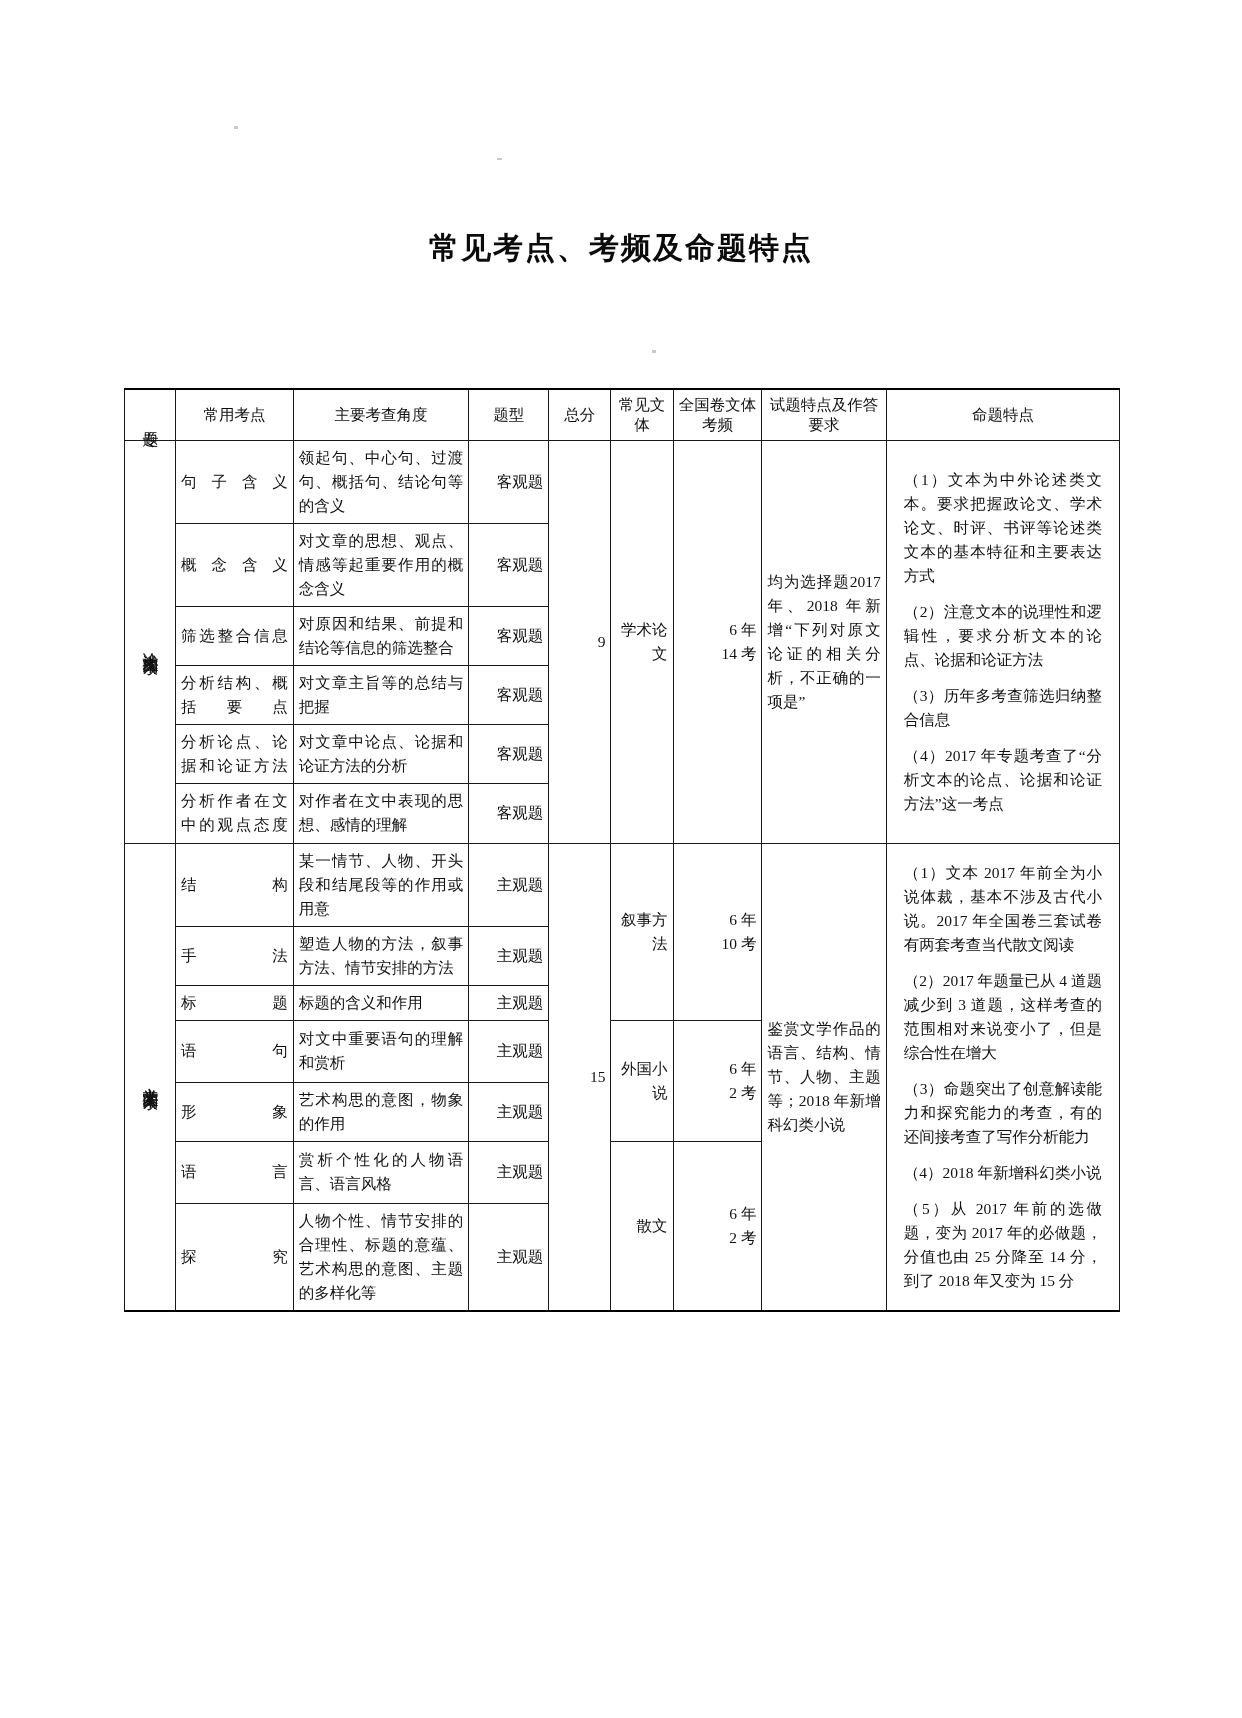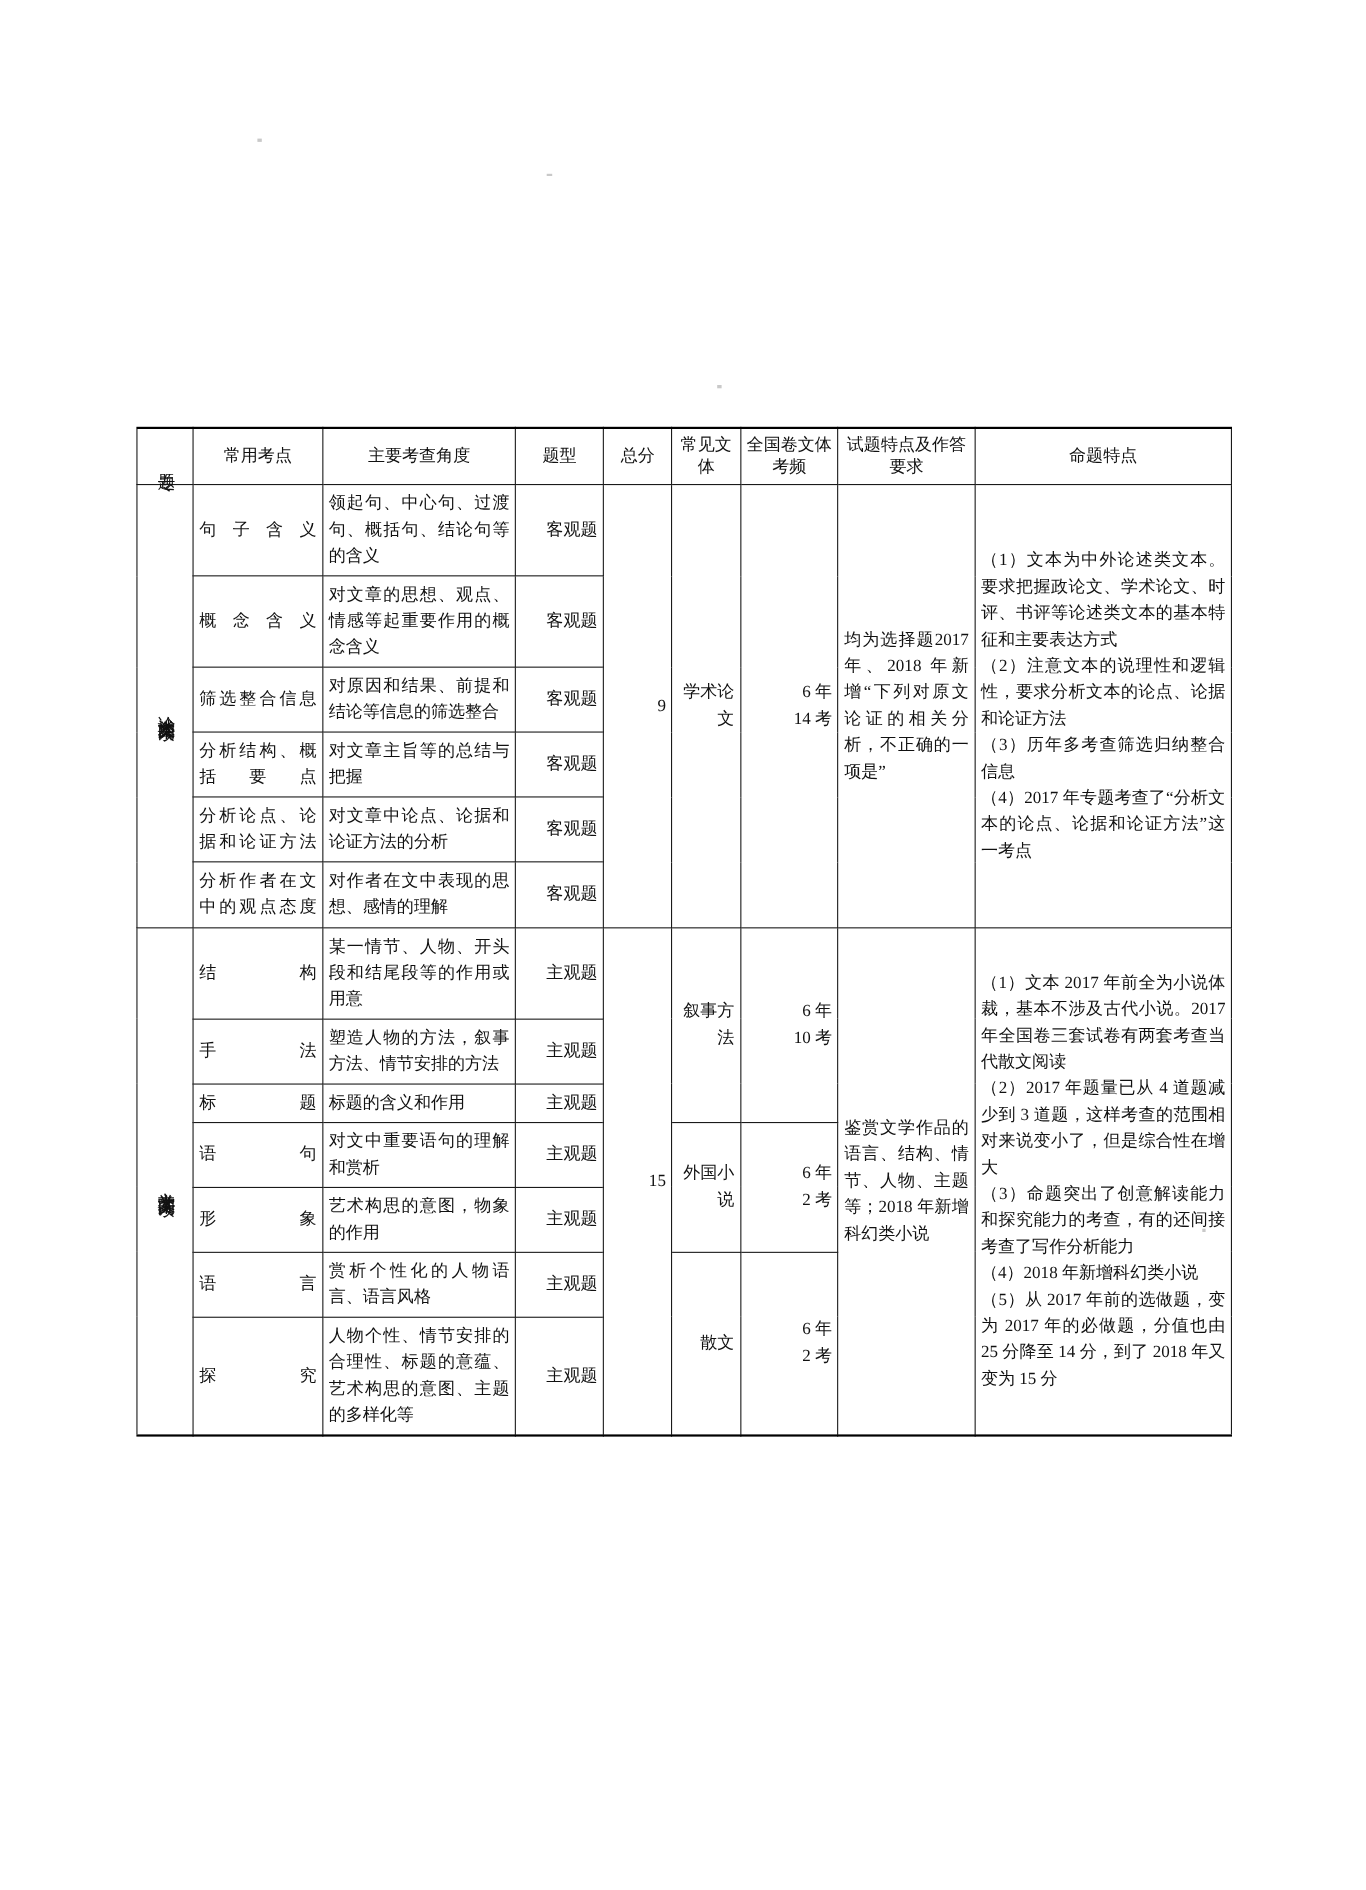--- a/index.html
+++ b/index.html
@@ -105,37 +105,38 @@
     margin-left: 12px;
   }
   .mingti-cell {
     text-align: justify;
     text-align-last: left;
     font-size: 15px;
     line-height: 1.62;
     padding: 10px 10px;
     vertical-align: top;
   }
-  .mingti-cell p { margin: 0; }
+  .mingti-cell p { margin: 12px; }
 
   .stack-line { display: block; }
 
   
   .speck { position: absolute; background: #c9c9c9; }
 </style>
 </head>
 <body>
 
 <div class="page">
 
   <div class="speck" style="left:652px; top:350px; width:4px; height:3px;"></div>
   <div class="speck" style="left:497px; top:158px; width:5px; height:2px;"></div>
   <div class="speck" style="left:1093px; top:1117px; width:3px; height:3px;"></div>
   <div class="speck" style="left:234px; top:126px; width:4px; height:3px;"></div>
 
+  <div class="doc-title">常见考点、考频及命题特点</div>
 
   <div class="table-wrap">
     <table class="main">
       <colgroup>
         <col style="width:46px">
         <col style="width:106px">
         <col style="width:158px">
         <col style="width:72px">
         <col style="width:56px">
         <col style="width:56px">

